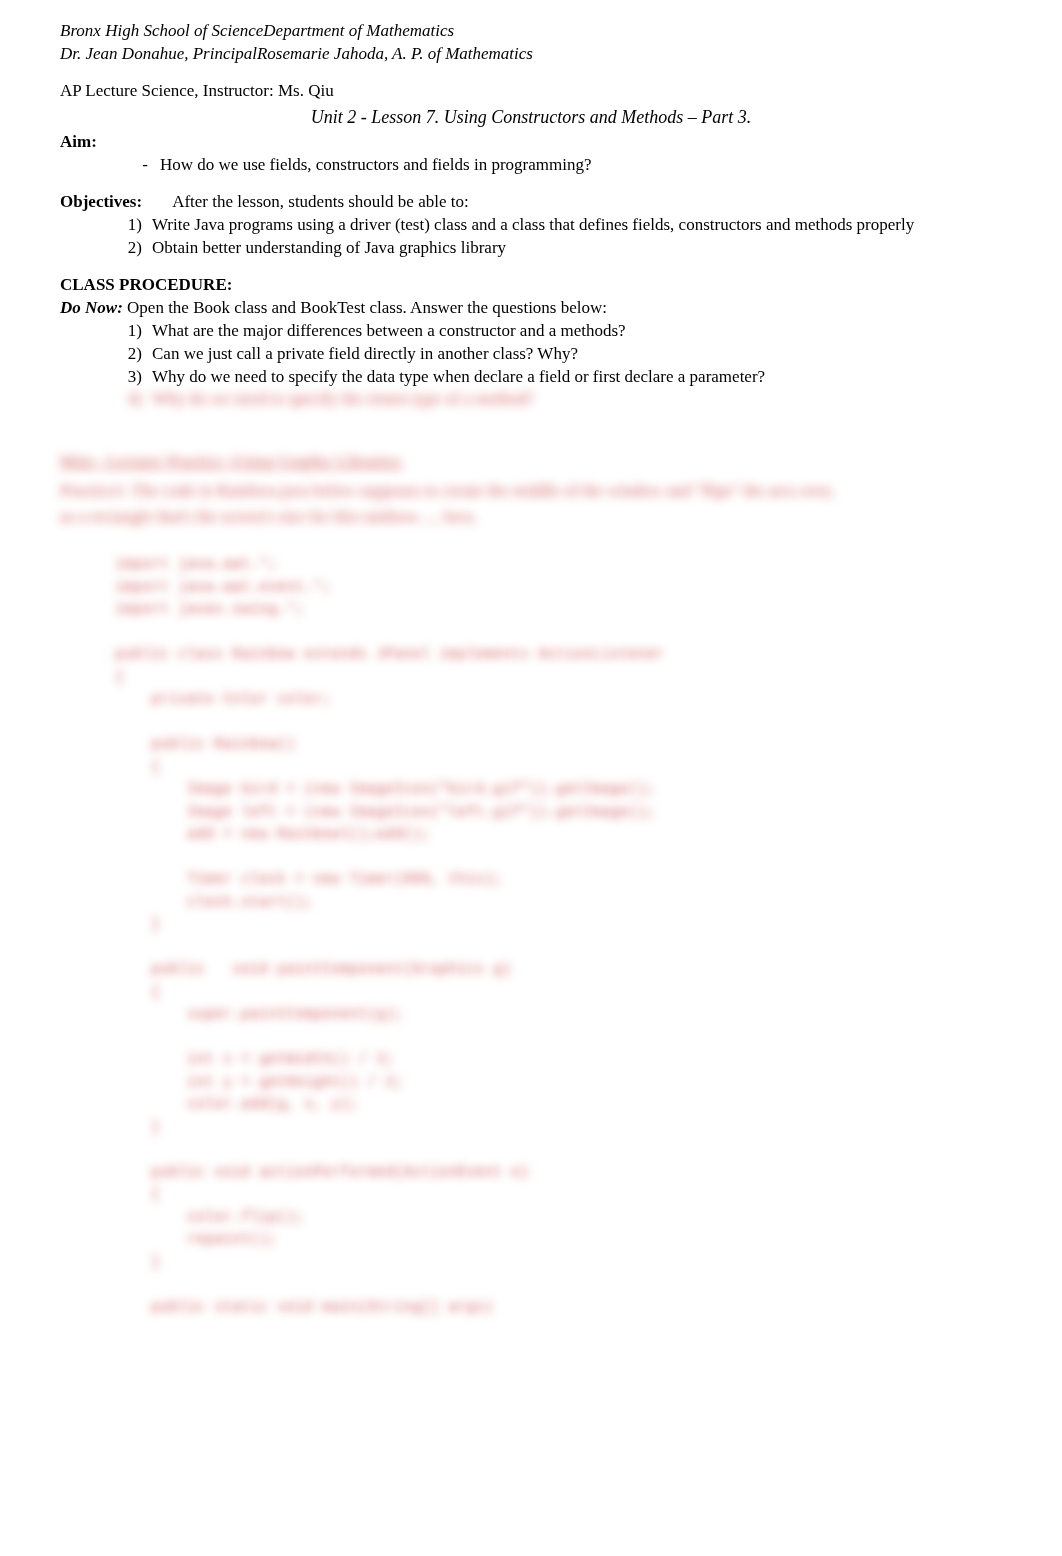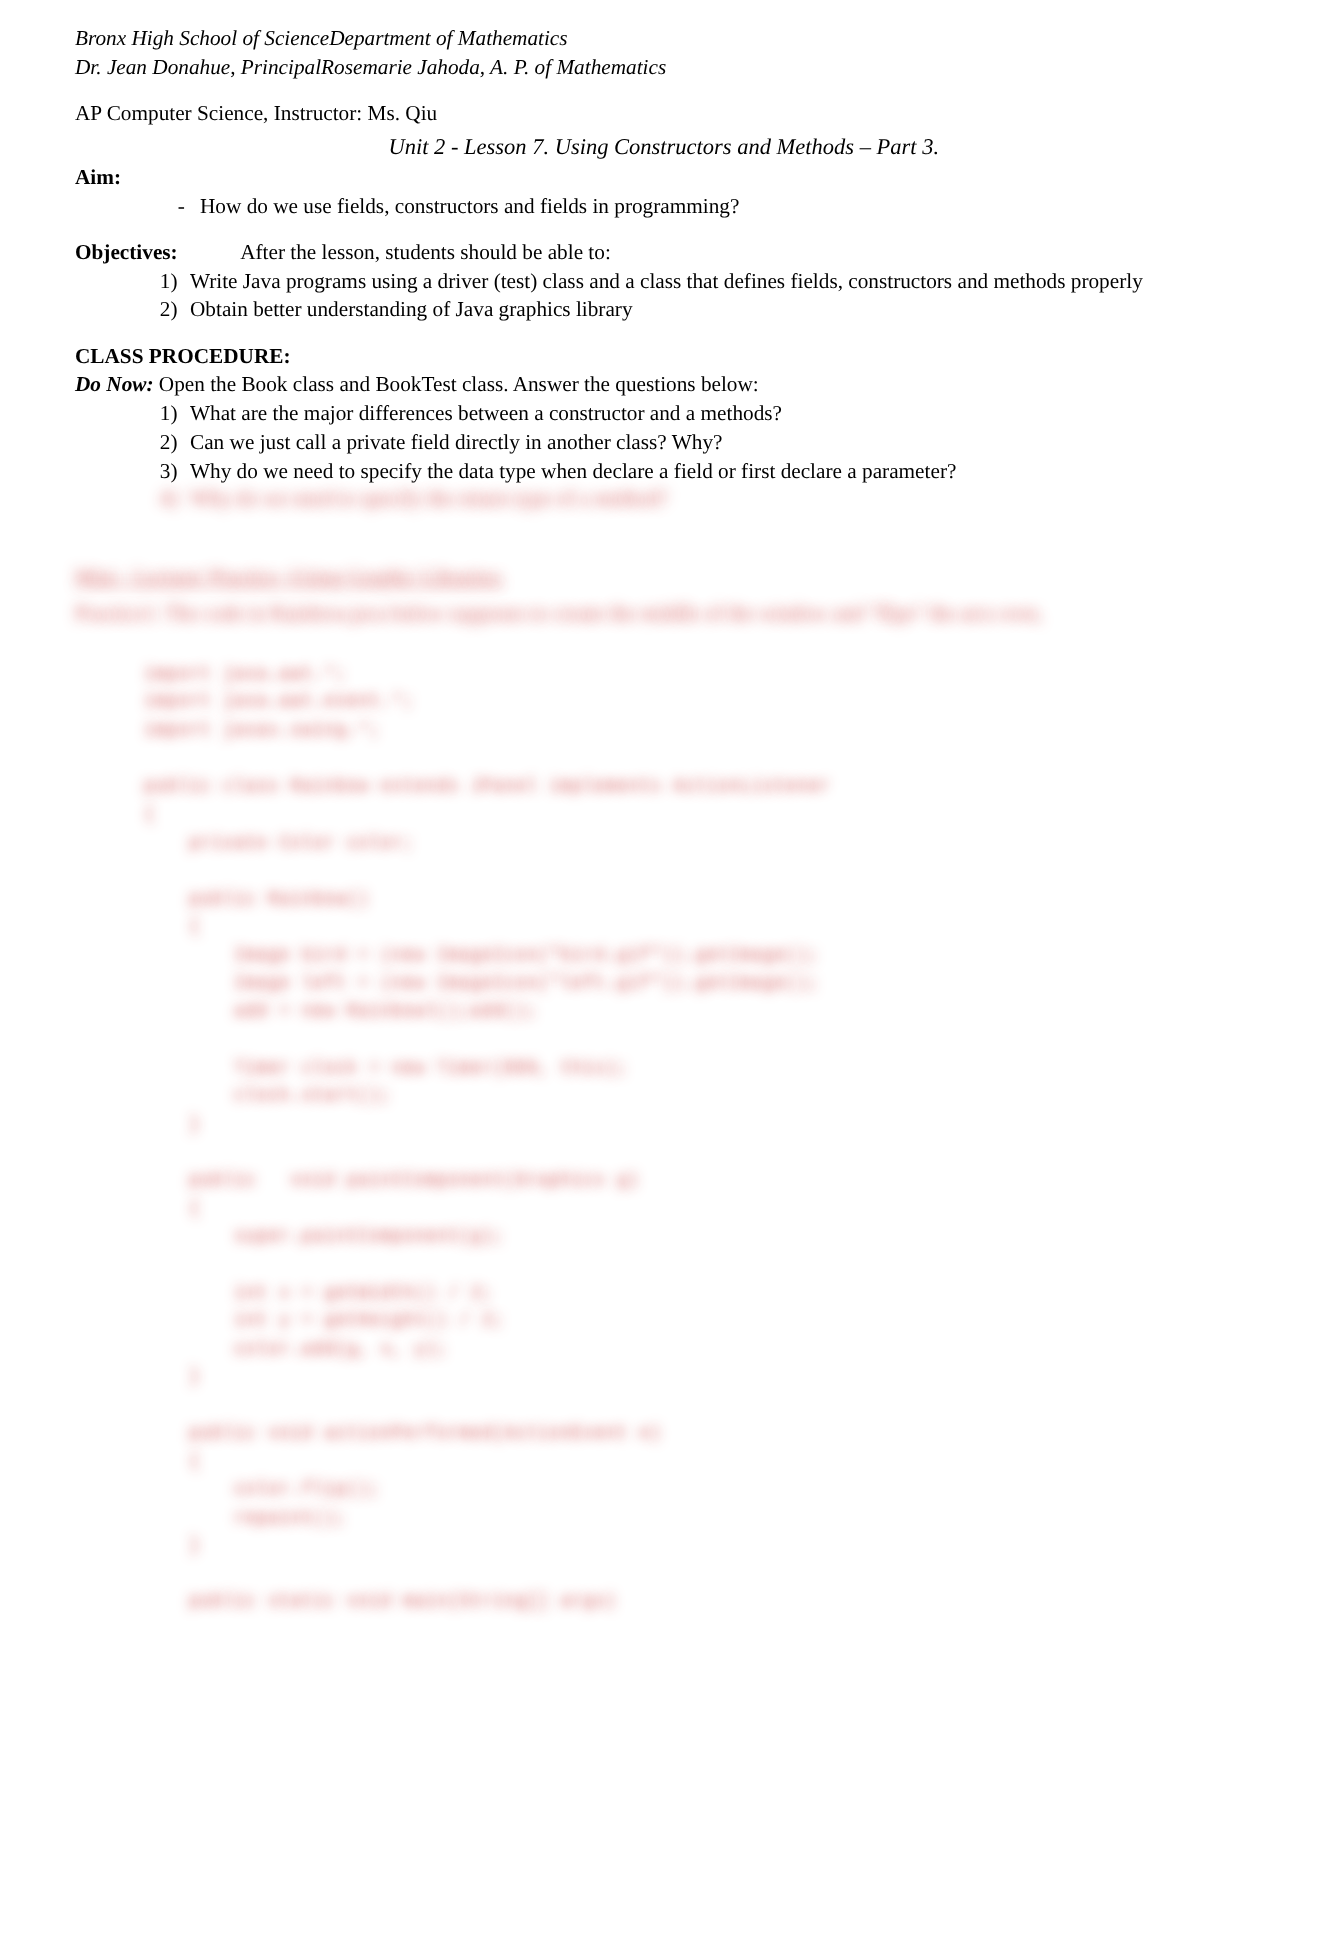--- a/index.html
+++ b/index.html
@@ -42,21 +42,20 @@
     .aim-item {
       display: flex;
     }
     .aim-dash {
       width: 30px;
       text-align: center;
     }
     .objectives-row {
       margin-top: 14px;
       display: flex;
-      gap: 20px;
     }
     .objectives-label {
       font-weight: bold;
     }
     .objectives-text {
       margin-left: 30px;
     }
     .numbered-list {
       margin-left: 60px;
     }
@@ -118,21 +117,21 @@
 
 <div class="header-row">
   <span>Bronx High School of Science</span>
   <span>Department of Mathematics</span>
 </div>
 <div class="header-row">
   <span>Dr. Jean Donahue, Principal</span>
   <span>Rosemarie Jahoda, A. P. of Mathematics</span>
 </div>
 
-<div class="instructor">AP Computer Science, Instructor: Ms. Qiu</div>
+<div class="instructor">AP Lecture Science, Instructor: Ms. Qiu</div>
 
 <div class="unit-title">Unit 2 - Lesson 7. Using Constructors and Methods – Part 3.</div>
 
 <div class="aim-label">Aim:</div>
 <div class="aim-list">
   <div class="aim-item">
     <span class="aim-dash">-</span>
     <span>How do we use fields, constructors and fields in programming?</span>
   </div>
 </div>
@@ -173,20 +172,21 @@
   </div>
   <div class="num-item blurred-line">
     <span class="num-marker">4)</span>
     <span class="num-text">Why do we need to specify the return type of a method?</span>
   </div>
 </div>
 
 <div class="blurred-section-heading">Mini - Lecture/ Practice -Using Graphic Libraries:</div>
 <div class="blurred-para">
   <span>Practice1:   The code in Rainbow.java below supposes to   create the middle of the window and "flips" the arcs over,</span><br>
+  <span>as a rectangle that's the screen's size for this  rainbow. ...  Java.</span>
 </div>
 
 <div class="code-block">import java.awt.*;
 import java.awt.event.*;
 import javax.swing.*;
 
 public class Rainbow extends JPanel implements ActionListener
 {
     private Color color;
 

